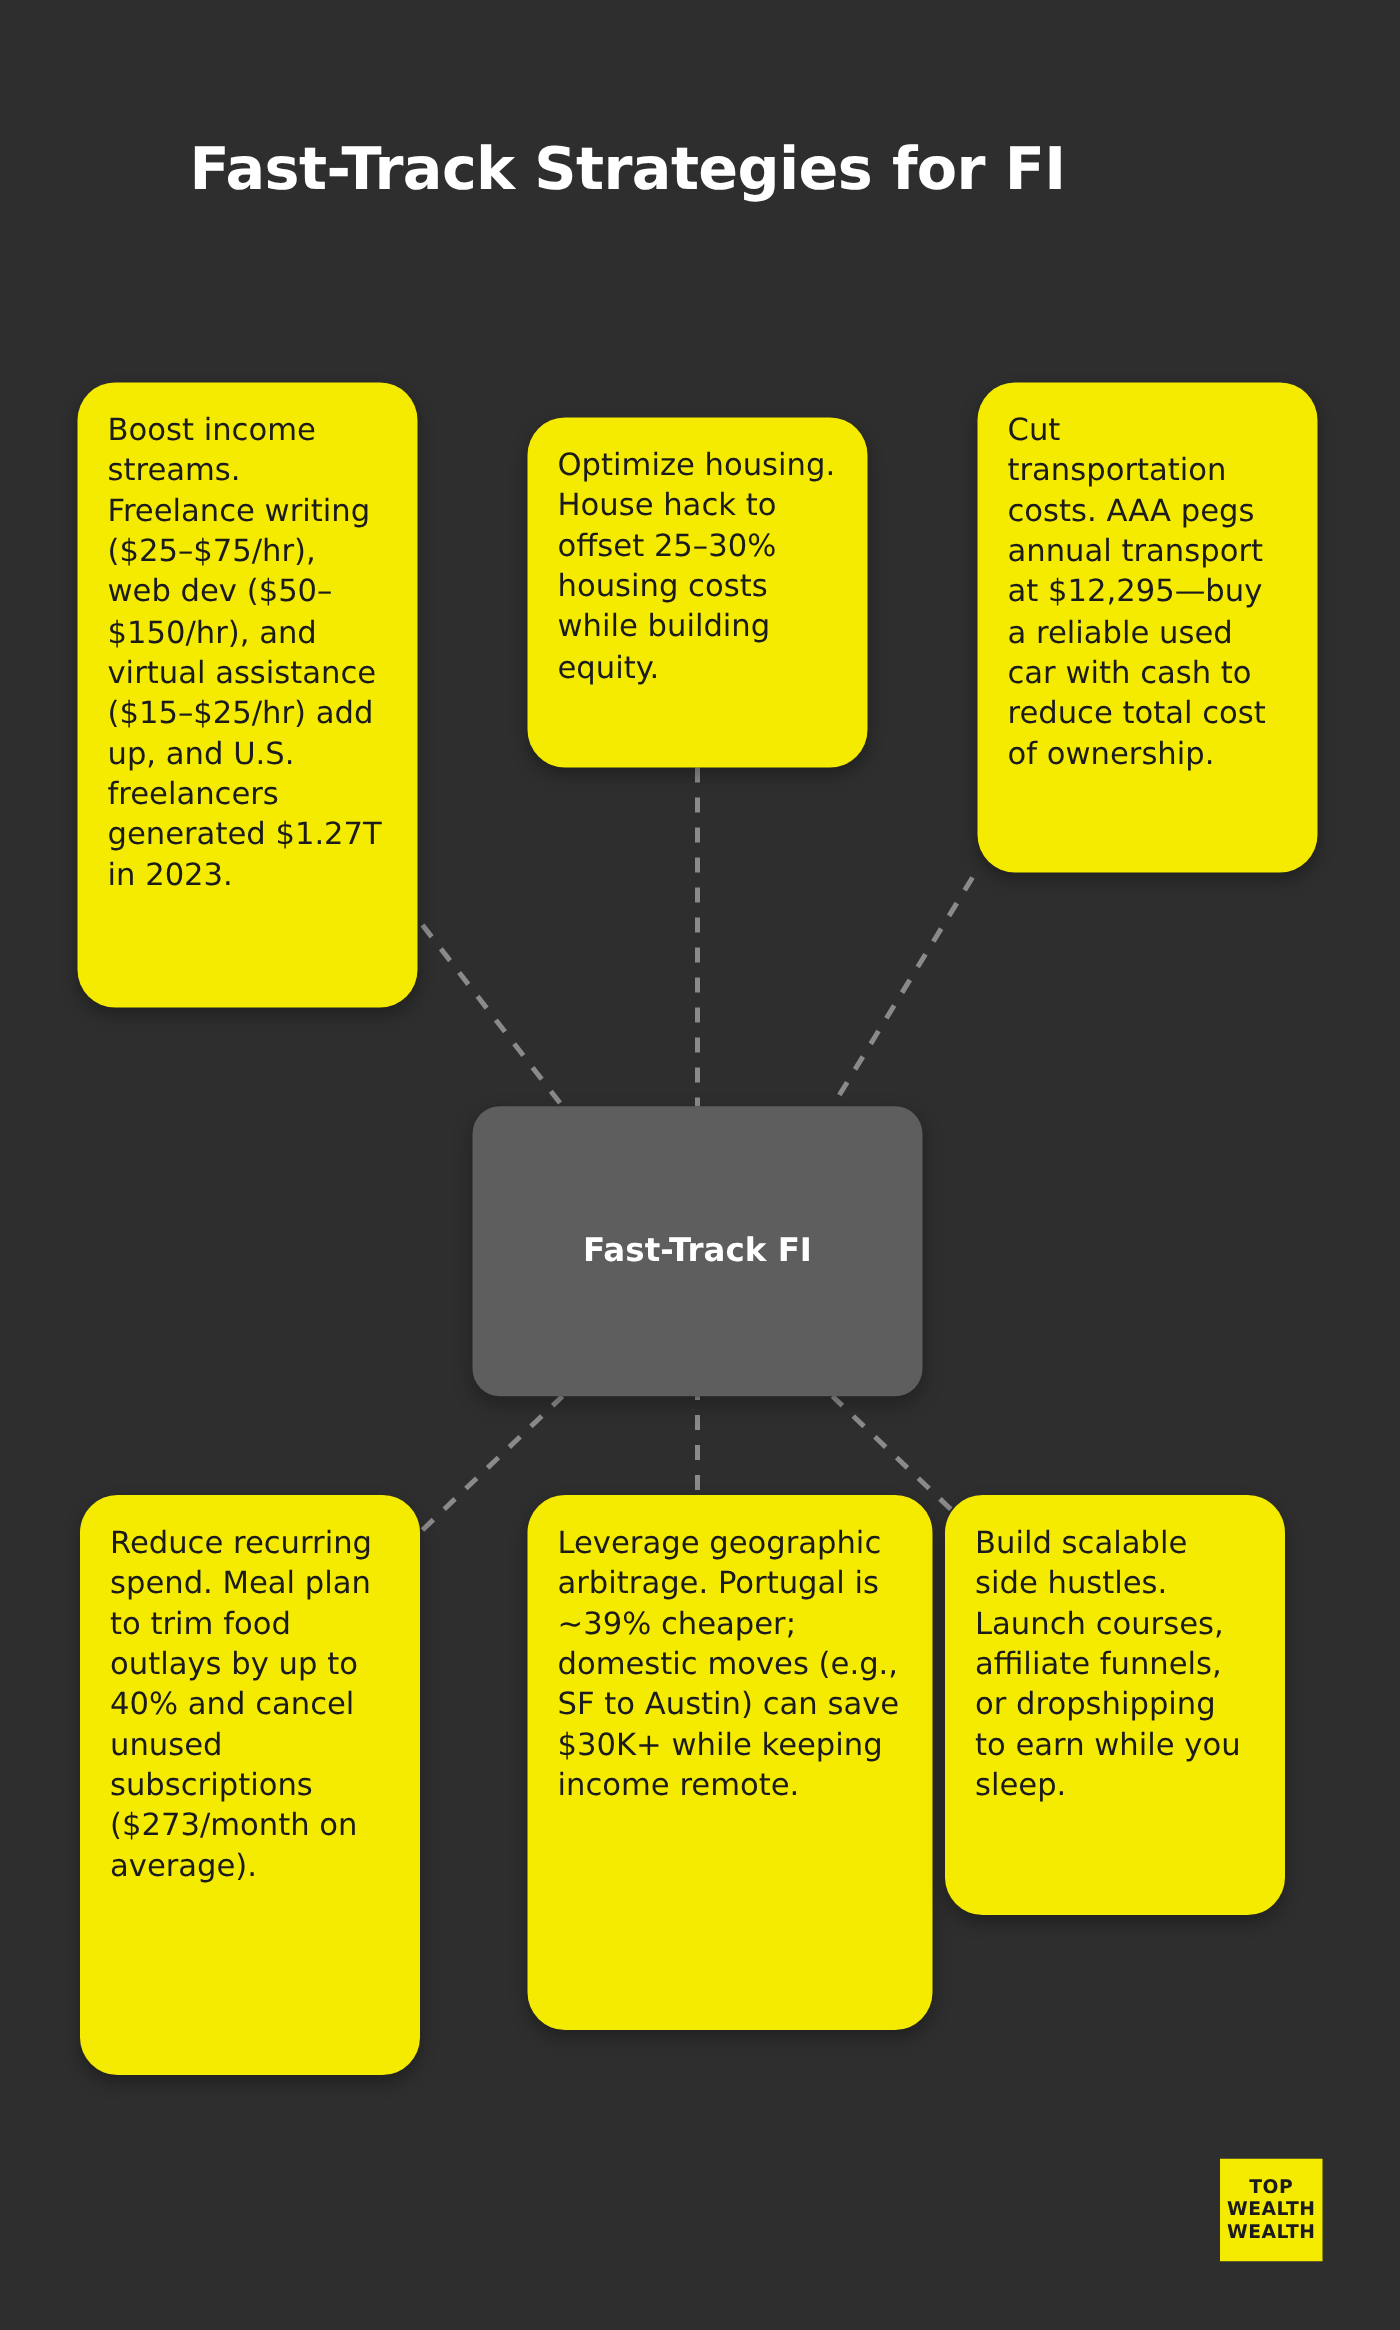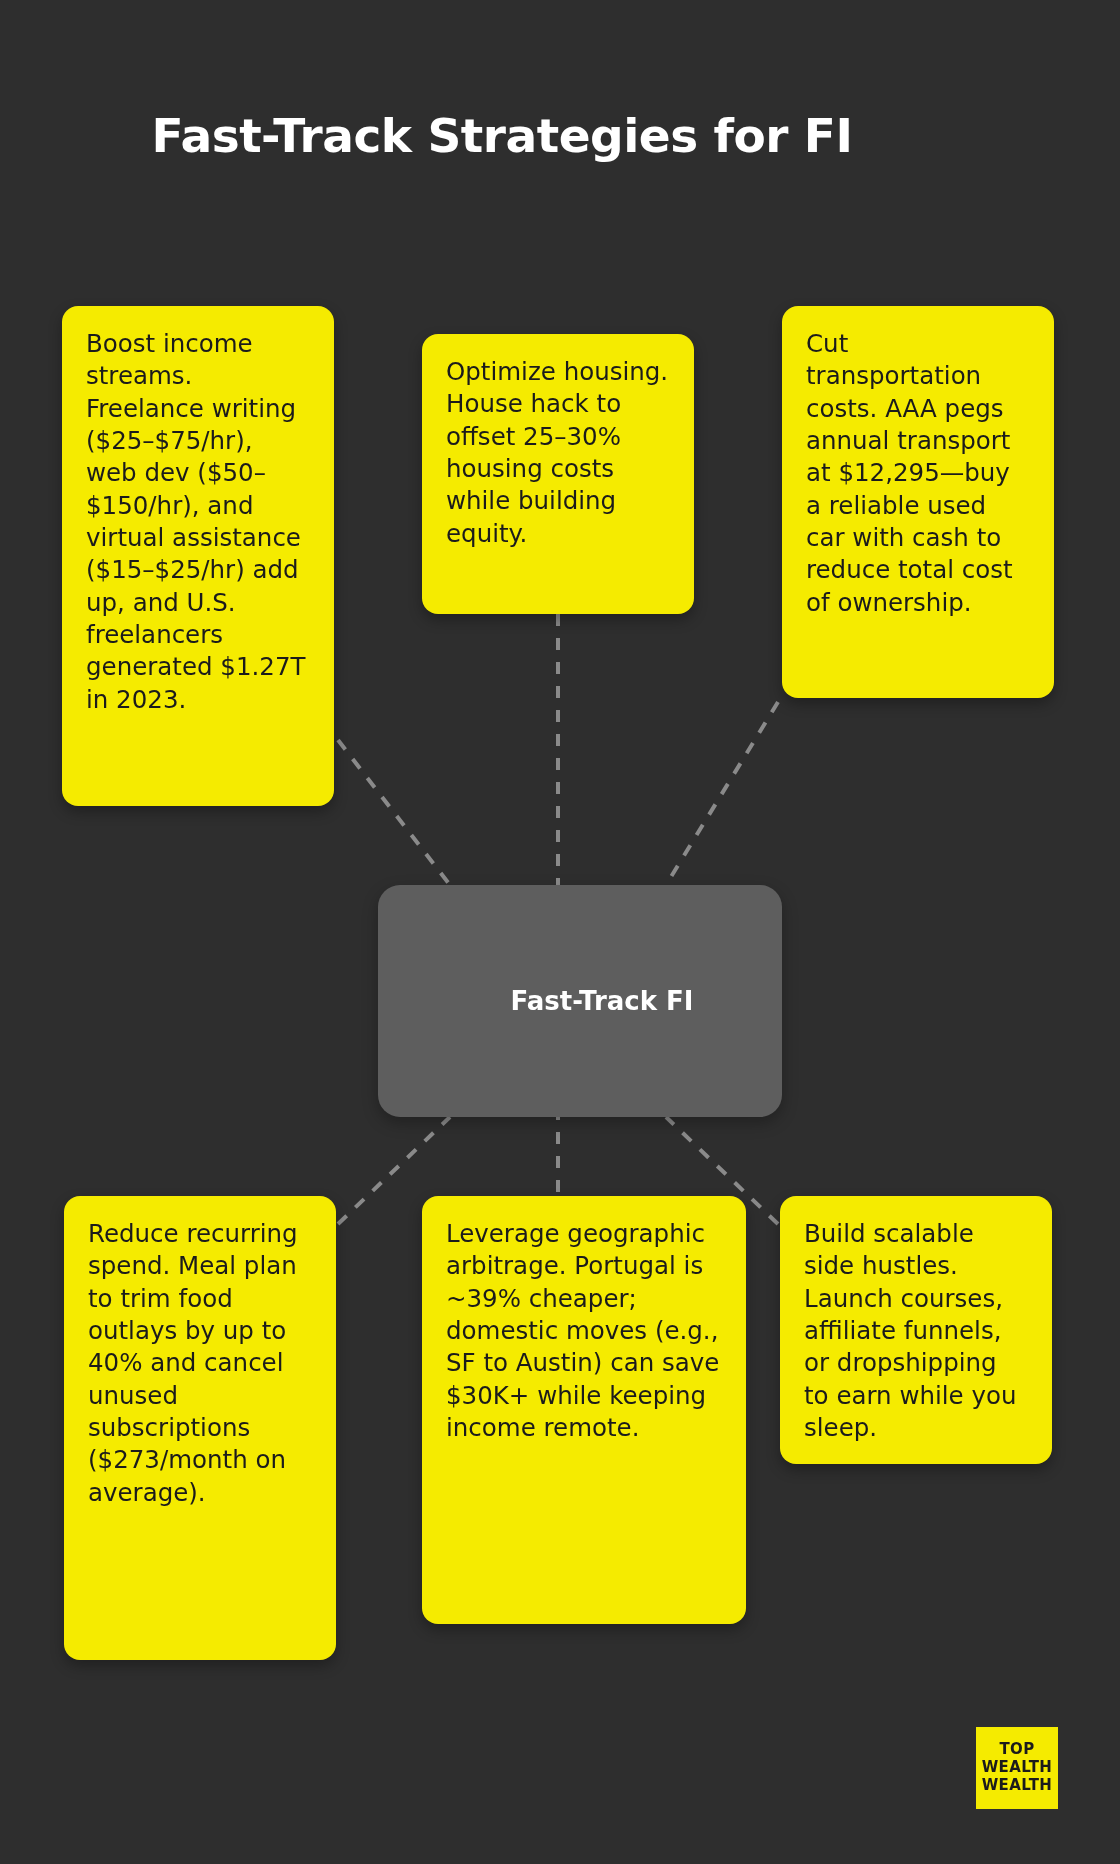--- a/index.html
+++ b/index.html
@@ -43,49 +43,48 @@
     left: 378px;
     top: 885px;
     width: 360px;
     height: 232px;
     background: #5e5e5e;
     border-radius: 22px;
     display: flex;
     align-items: center;
     justify-content: center;
     box-shadow: 0 6px 16px rgba(0,0,0,0.28);
-    padding-left: 44px;
   }
   .hub-label {
     color: #ffffff;
     font-size: 26px;
     font-weight: bold;
   }
   .node {
     position: absolute;
     background: #f5eb00;
-    border-radius: 16px;
+    border-radius: 30px;
     box-shadow: 0 6px 14px rgba(0,0,0,0.30);
     box-sizing: border-box;
     padding: 22px 24px 20px 24px;
   }
   .node-text {
     color: #1b1b1b;
     font-size: 24.5px;
     line-height: 1.32;
     white-space: pre-line;
   }
   
   #node-0 { left: 62px;  top: 306px; width: 272px; height: 500px; }
   #node-1 { left: 422px; top: 306px; width: 272px; height: 280px; margin-top: 28px; }
   #node-2 { left: 782px; top: 306px; width: 272px; height: 392px; }
   
   #node-3 { left: 64px;  top: 1196px; width: 272px; height: 464px; }
   #node-4 { left: 422px; top: 1196px; width: 324px; height: 428px; }
-  #node-5 { left: 780px; top: 1196px; width: 272px; height: 268px; }
+  #node-5 { left: 756px; top: 1196px; width: 272px; height: 336px; }
 
   .logo {
     position: absolute;
     left: 976px;
     top: 1727px;
     width: 82px;
     height: 82px;
     background: #f5eb00;
     display: flex;
     flex-direction: column;

